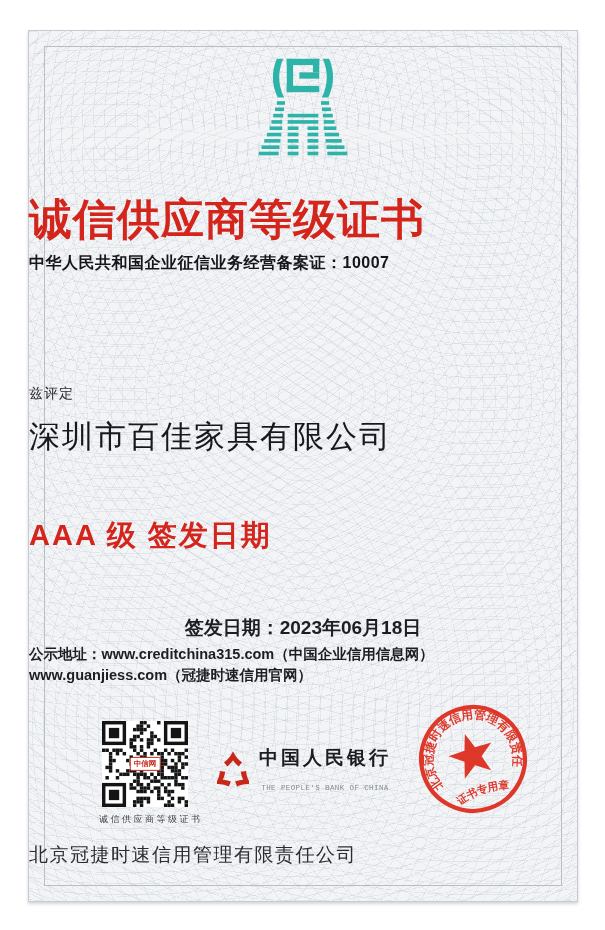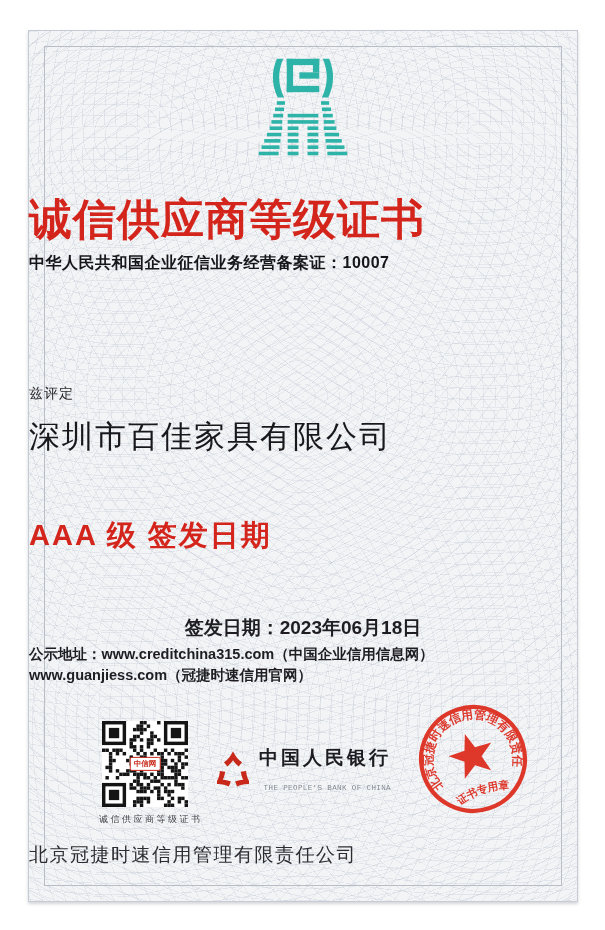--- a/index.html
+++ b/index.html
@@ -36,21 +36,21 @@
   .qr-wrap{position:relative;width:86px;height:86px;margin:0 auto;}
   .qr-center-label{
     position:absolute;left:50%;top:50%;transform:translate(-50%,-50%);
     background:#fff;border:1.5px solid #c8281a;color:#c8281a;border-radius:2px;
     font-size:7.5px;font-weight:bold;padding:2px 3px;white-space:nowrap;line-height:1.1;
   }
   .qr-caption{margin-top:6px;font-size:9px;letter-spacing:2.5px;color:#3a3a40;white-space:nowrap;}
   .regulator{position:absolute;left:140px;top:700px;width:270px;text-align:center;}
   .regulator-label{font-size:16px;font-weight:bold;color:#111116;letter-spacing:1px;}
   .bank-row{display:flex;justify-content:center;align-items:center;gap:10px;margin-top:14px;}
-  .bank-text{text-align:right;}
+  .bank-text{text-align:center;}
   .bank-cn{font-size:19px;font-weight:bold;color:#1c1c21;letter-spacing:3px;
     font-family:"Liberation Serif","DejaVu Serif",serif;}
   .bank-en{font-size:7.5px;color:#848a92;letter-spacing:.4px;margin-top:13px;font-family:Liberation Mono, monospace;}
   .seal{position:absolute;left:378px;top:662px;width:132px;height:132px;z-index:5;}
   .footer{top:811px;font-size:19px;color:#2c2c31;letter-spacing:1.5px;}
   svg{display:block;margin:0 auto;}
   .qr-wrap svg{margin:0;}
 </style>
 </head>
 <body>

